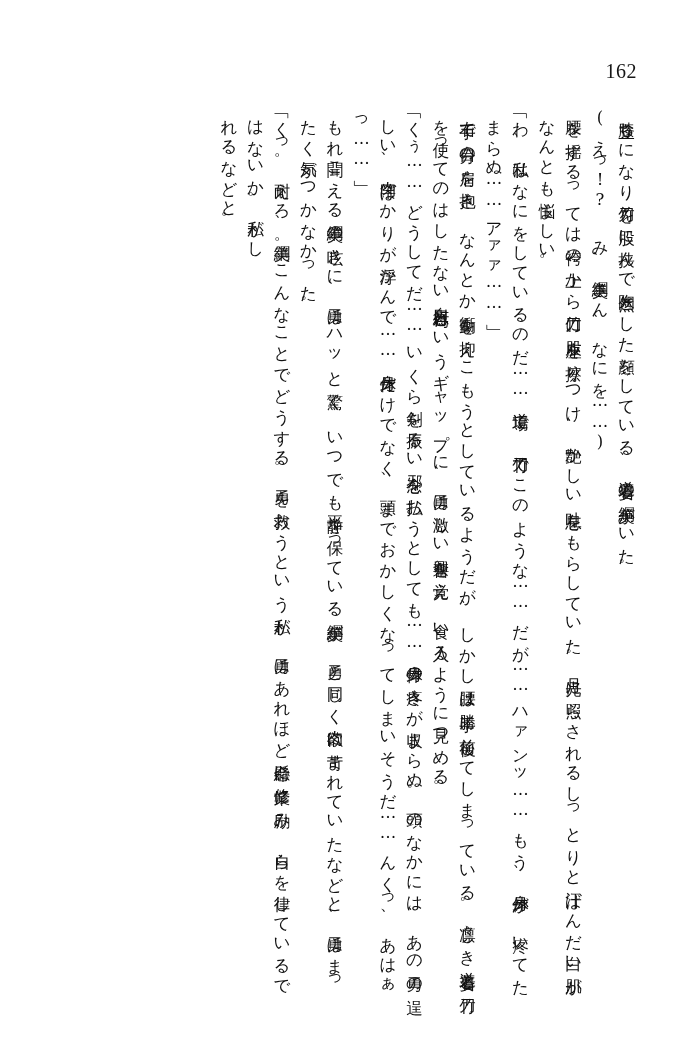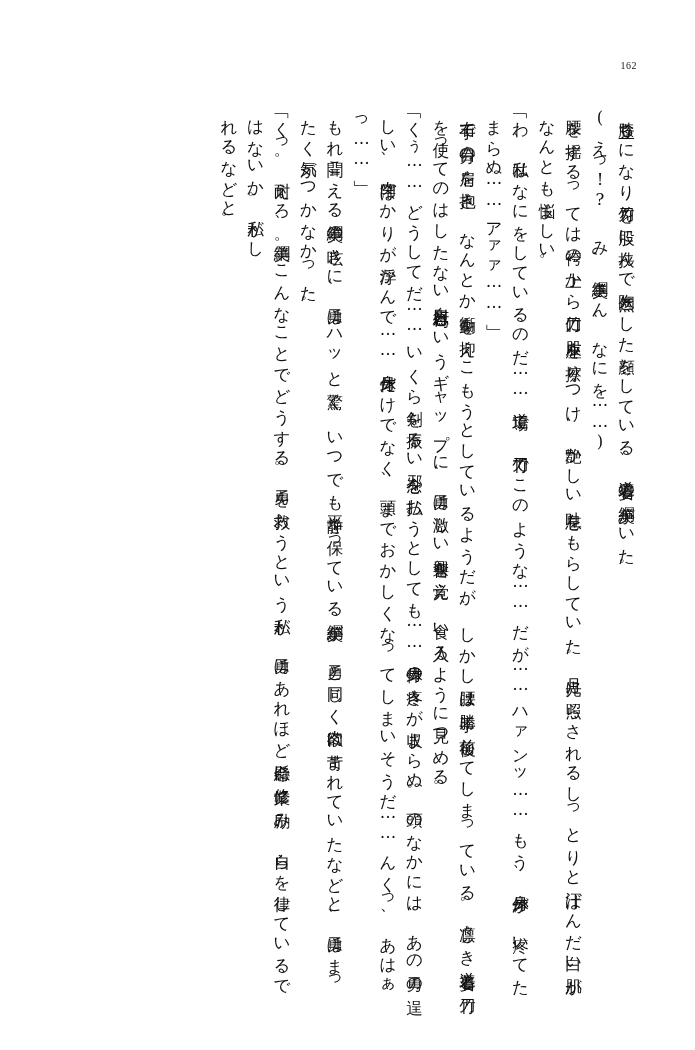--- a/index.html
+++ b/index.html
@@ -18,21 +18,21 @@
   .page {
     position: absolute;
     inset: 0;
     width: 695px;
     height: 1050px;
   }
   .page-number {
     position: absolute;
     top: 60px;
     right: 58px;
-    font-size: 10px;
+    font-size: 20px;
     letter-spacing: 0.5px;
     color: #161616;
     font-family: "Liberation Serif", "DejaVu Serif", serif;
   }
   .text-block {
     position: absolute;
     top: 108px;
     right: 56px;
     left: 56px;
     height: 880px;

